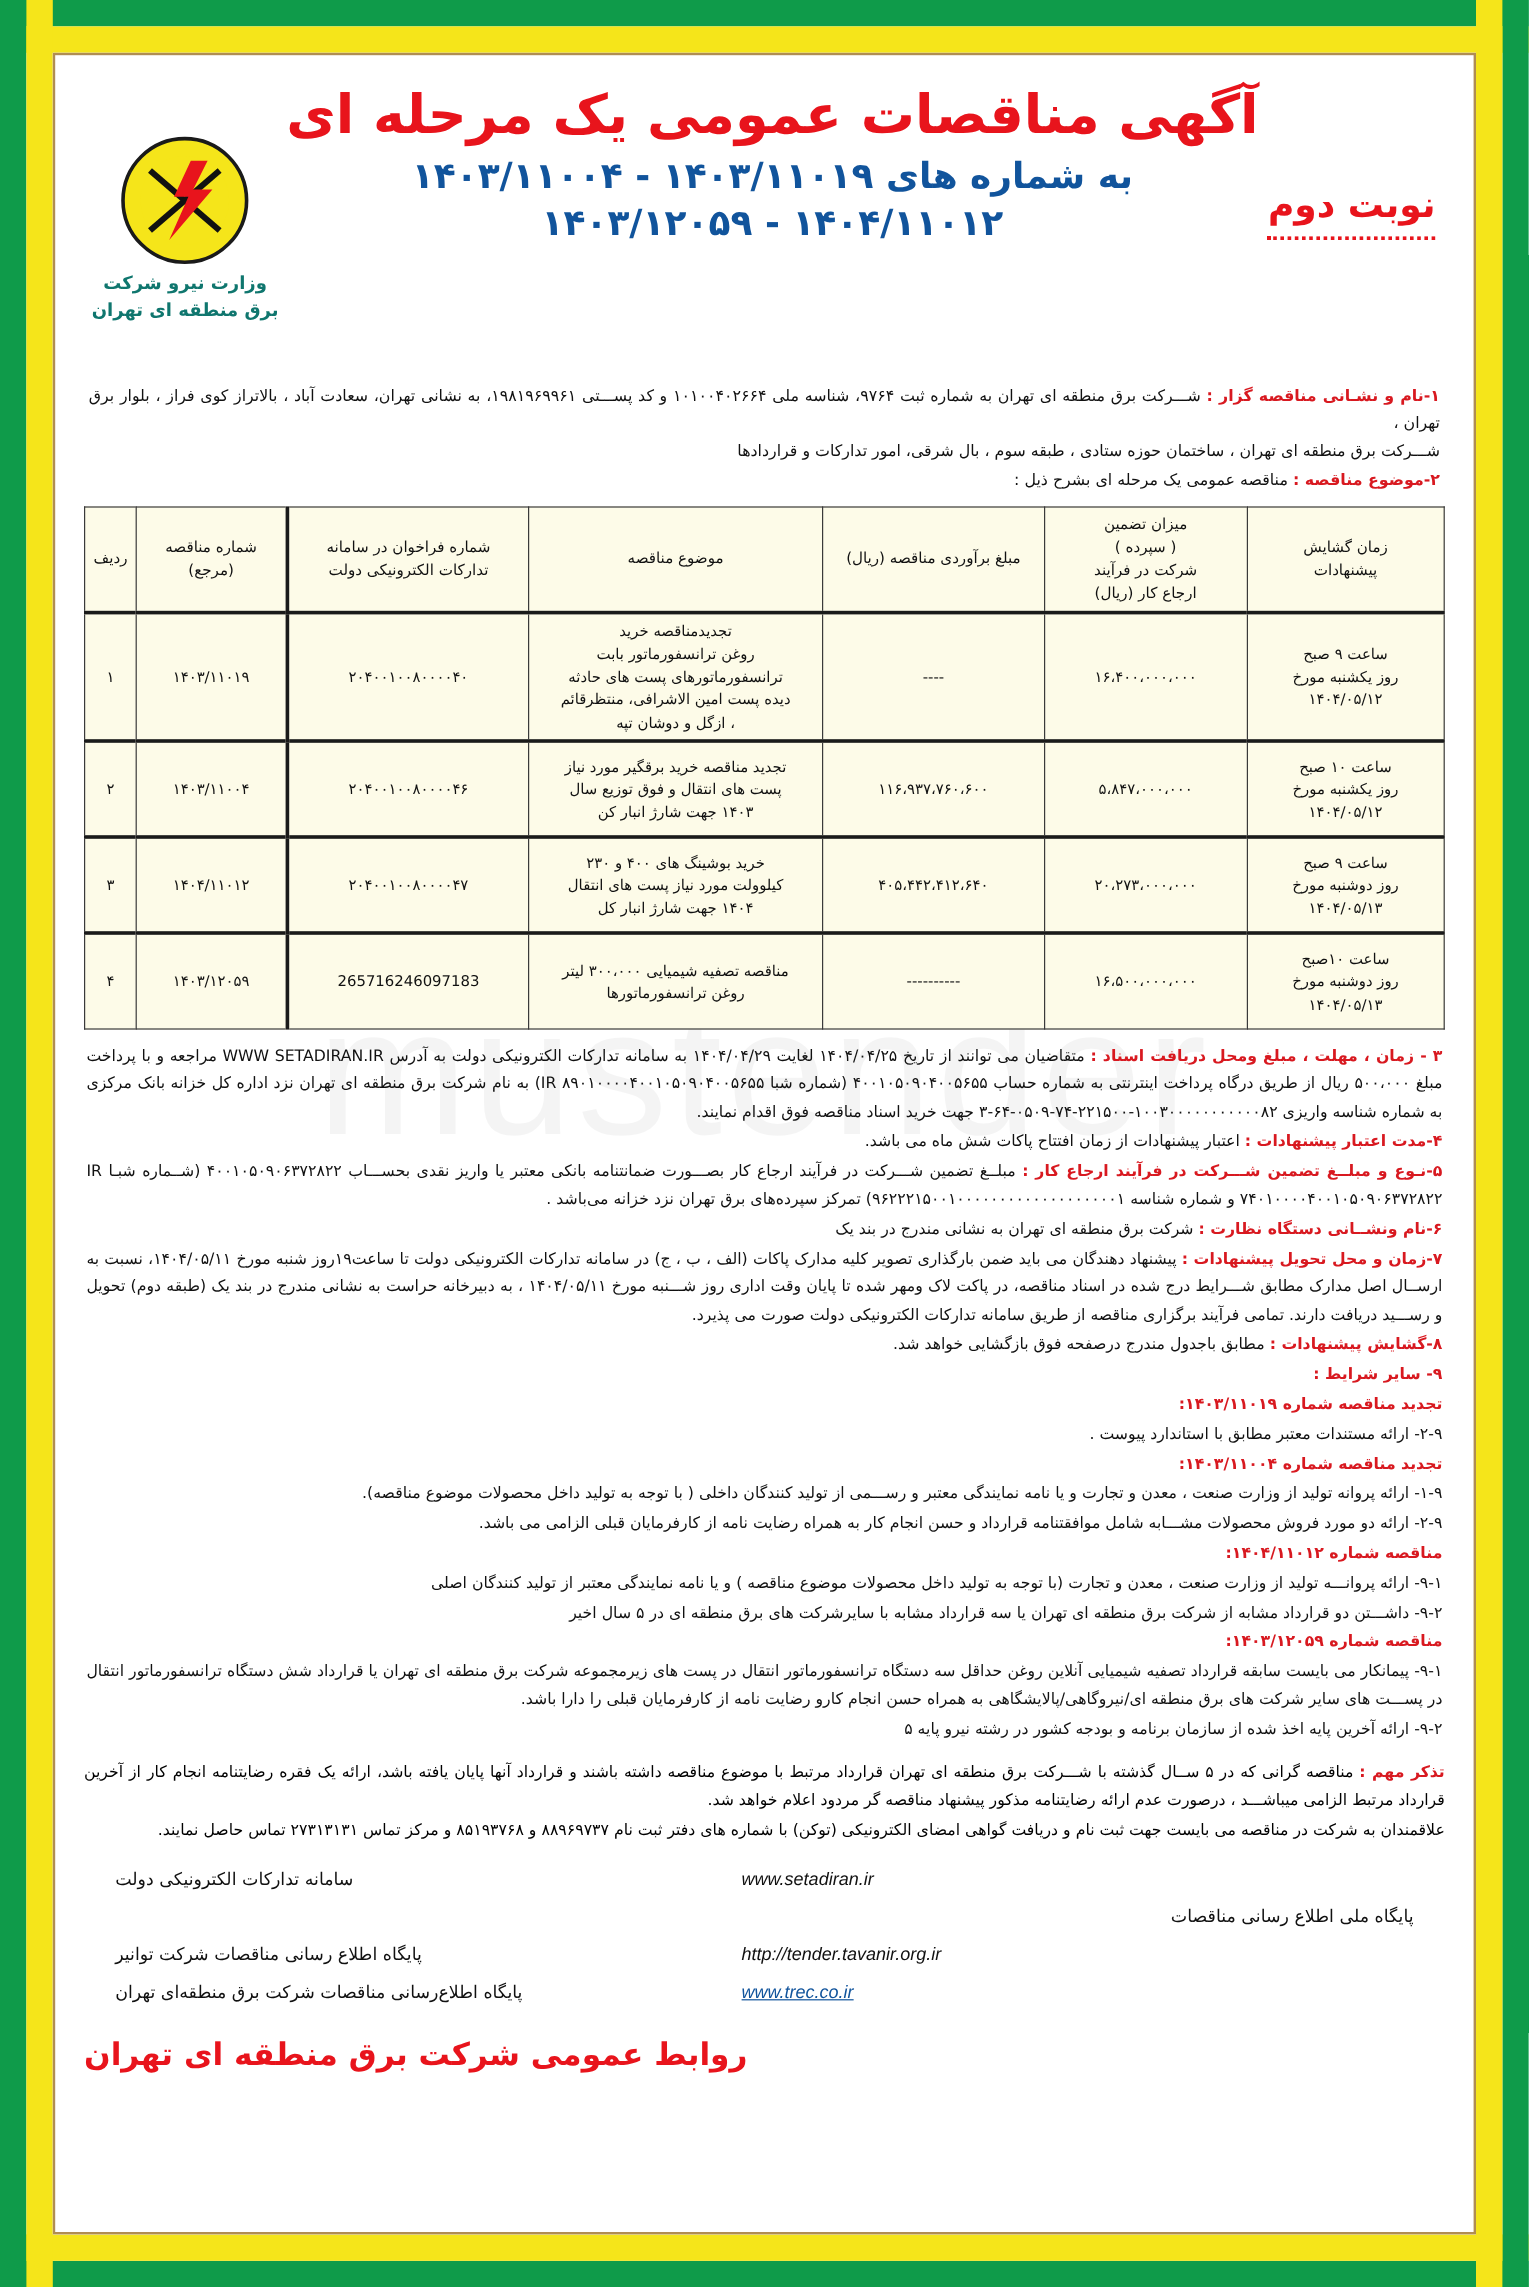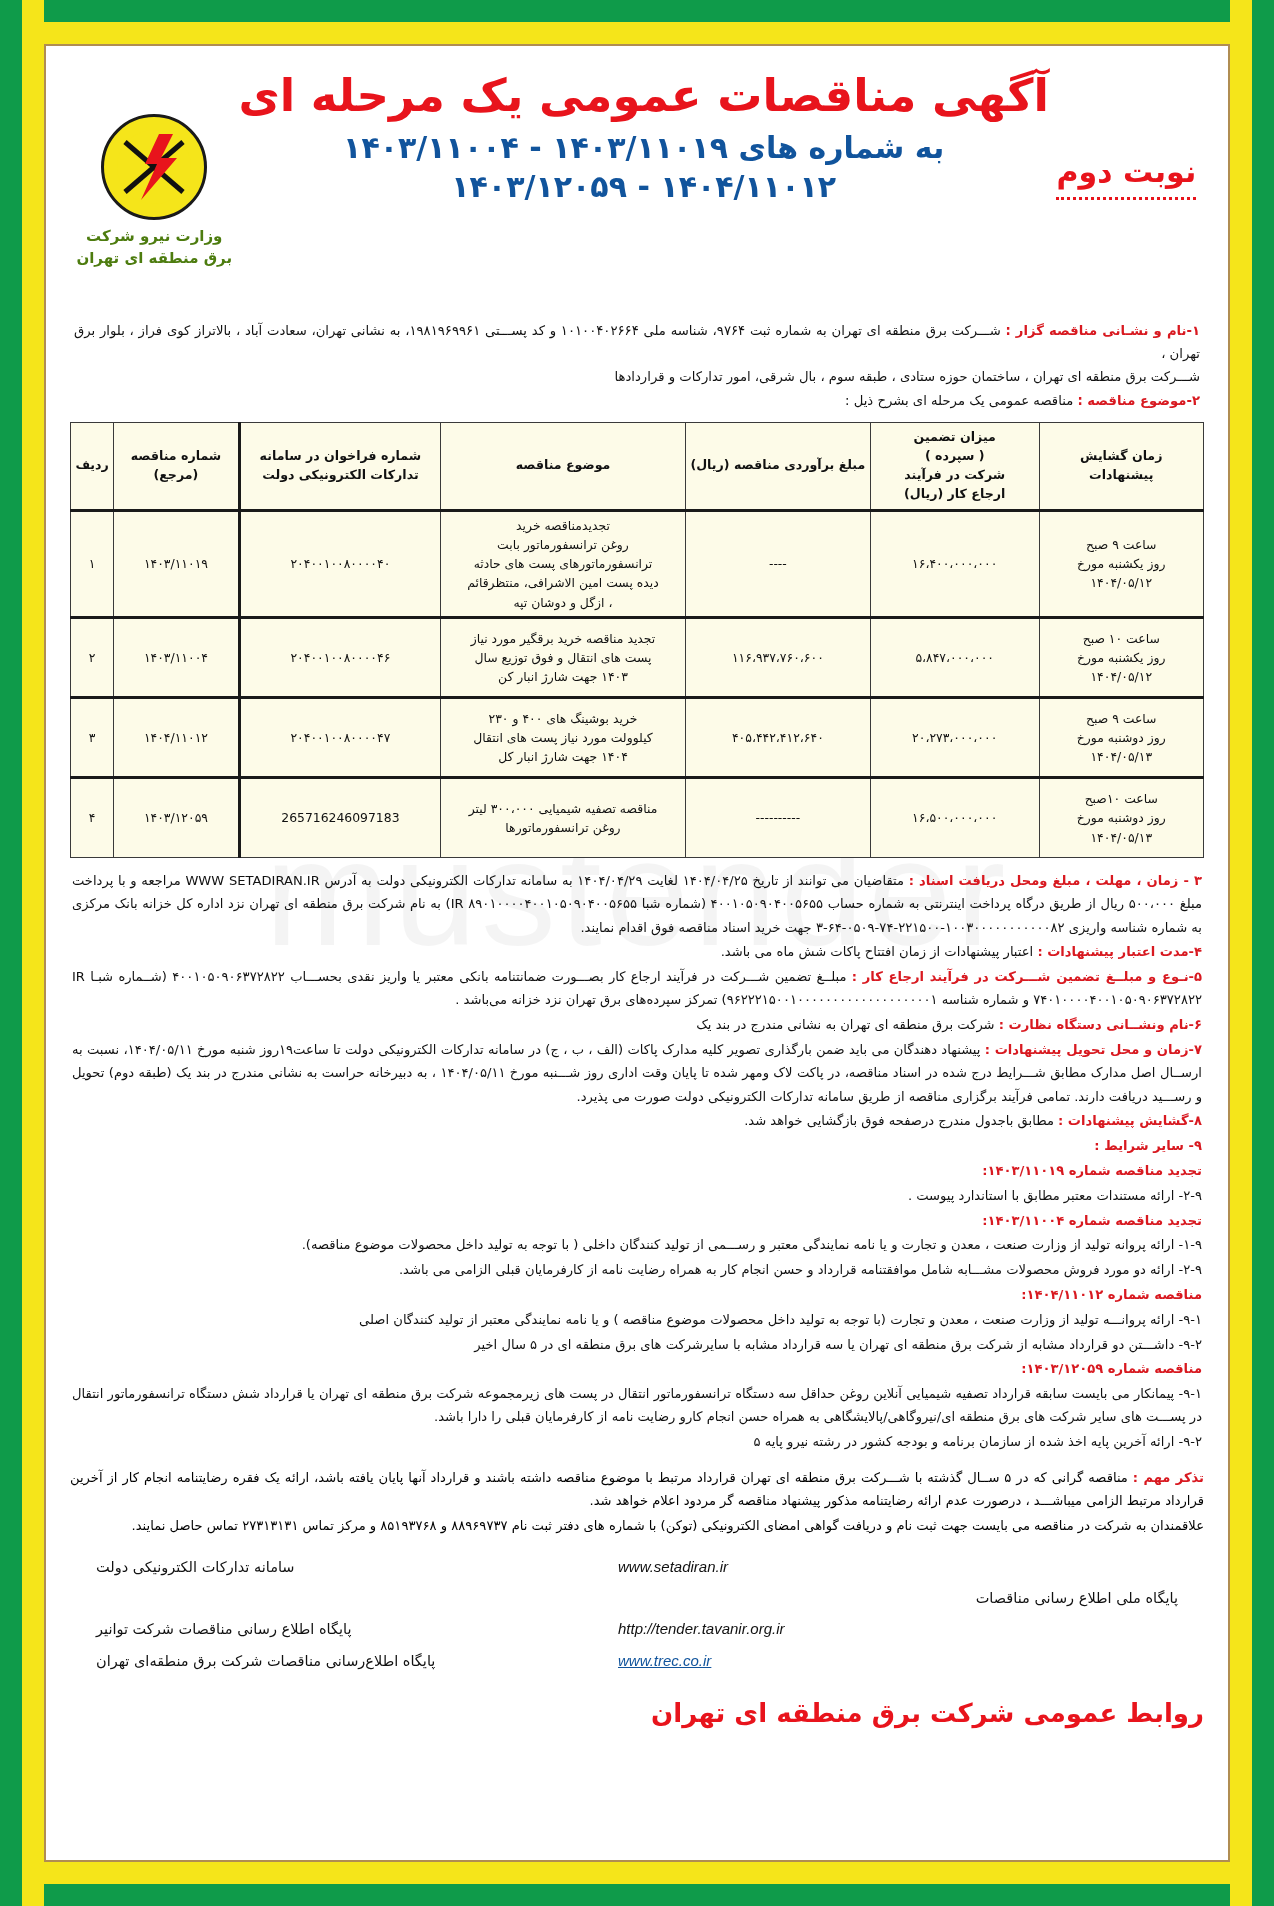--- a/index.html
+++ b/index.html
@@ -68,21 +68,21 @@
     border: 3px solid #1a1a1a;
     position: relative;
     overflow: hidden;
   }
   .logo-badge .bolt {
     position: absolute;
     left: 50%; top: 50%;
     transform: translate(-50%,-50%);
   }
   .logo-caption {
-    font-size: 15px; font-weight: bold; color: #4d7c0f;
+    font-size: 15px; font-weight: bold; color: #0f766e;
     line-height: 1.45;
   }
 
   .title-block {
     flex: 1;
     text-align: center;
     padding-top: 4px;
   }
   .main-title {
     font-size: 45px;
@@ -143,21 +143,21 @@
   }
   table.tender th, table.tender td {
     border: 1px solid #3a3a3a;
     text-align: center;
     vertical-align: middle;
     color: #111;
     padding: 4px 3px;
   }
   table.tender thead th {
     font-size: 12.6px;
-    font-weight: bold;
+    font-weight: normal;
     line-height: 1.5;
     height: 88px;
     border-bottom: 3px solid #1a1a1a;
   }
   table.tender tbody td {
     font-size: 12.4px;
     line-height: 1.55;
   }
   table.tender tbody tr { height: 80px; }
   table.tender tbody tr.tall { height: 100px; }
@@ -211,21 +211,21 @@
     text-align: left;
     padding-right: 40px;
     font-style: italic;
   }
   .link-url.underlined { text-decoration: underline; color: #11549c; }
   .link-label { text-align: right; }
 
   
   .signature {
     margin-top: 22px;
-    text-align: right;
+    text-align: left;
     font-size: 26px;
     font-weight: bold;
     color: #e8141c;
     letter-spacing: -0.5px;
   }
 
   
   .watermark {
     position: absolute;
     left: 0; top: 0;

